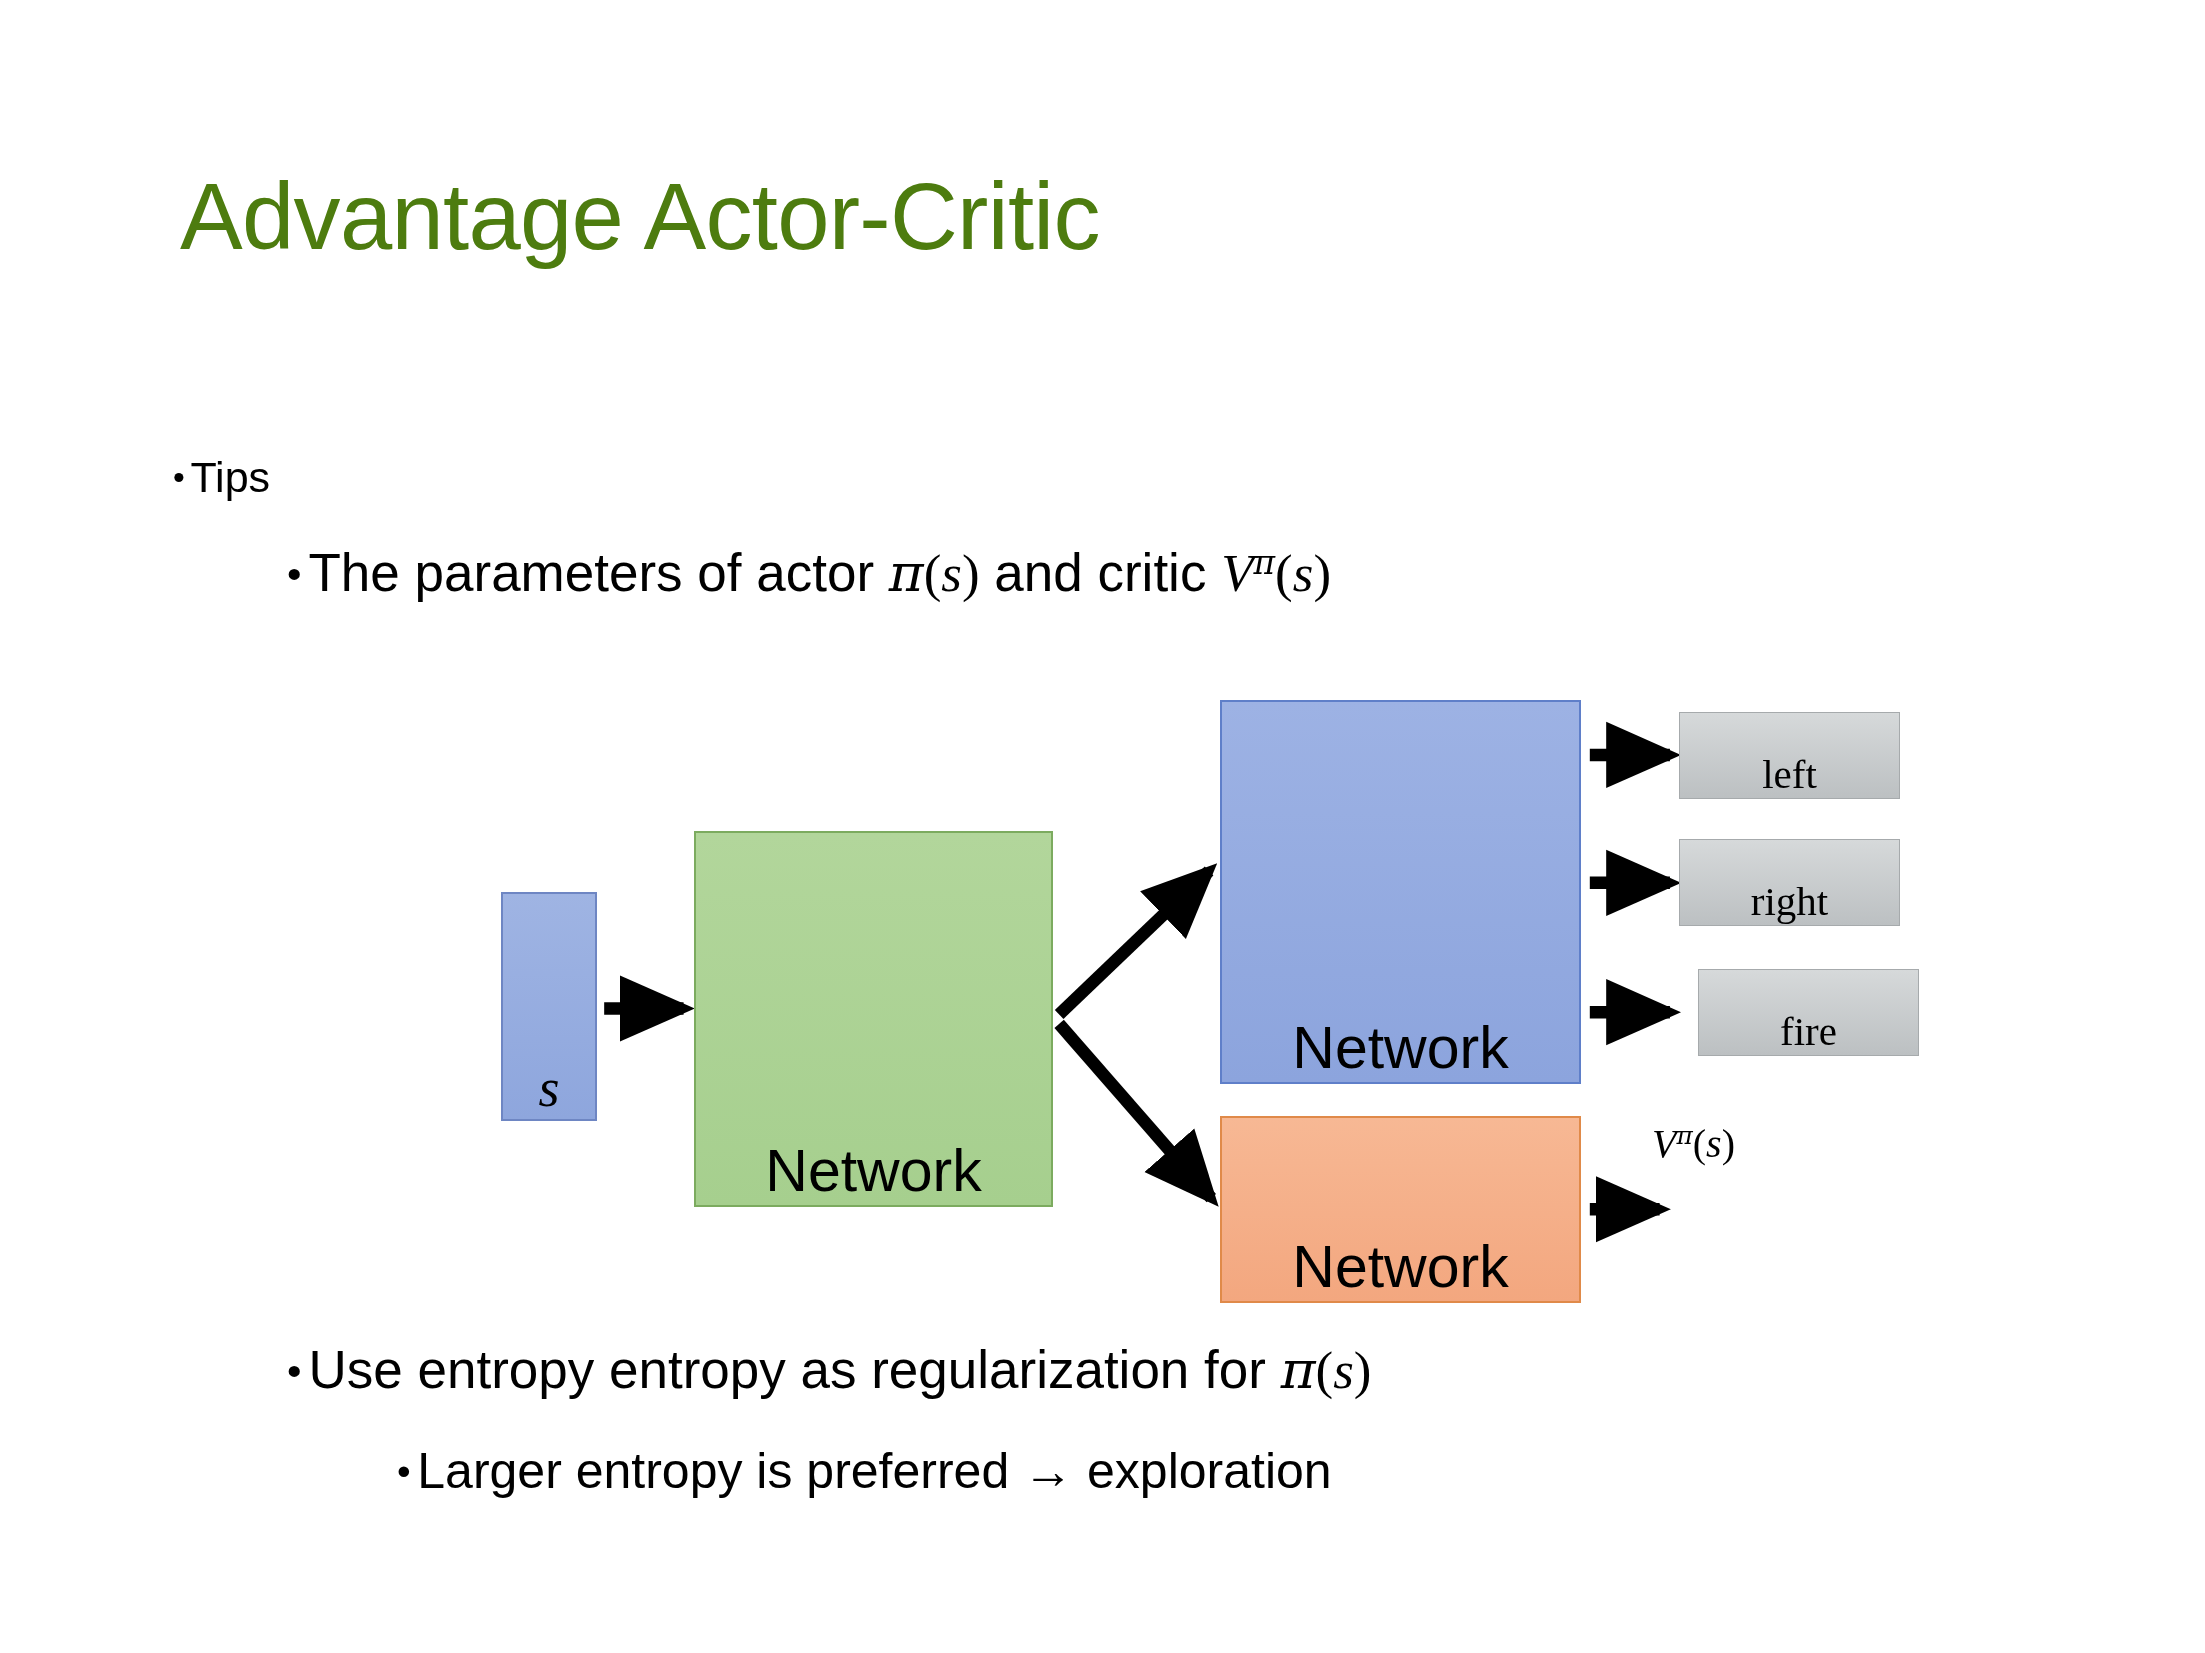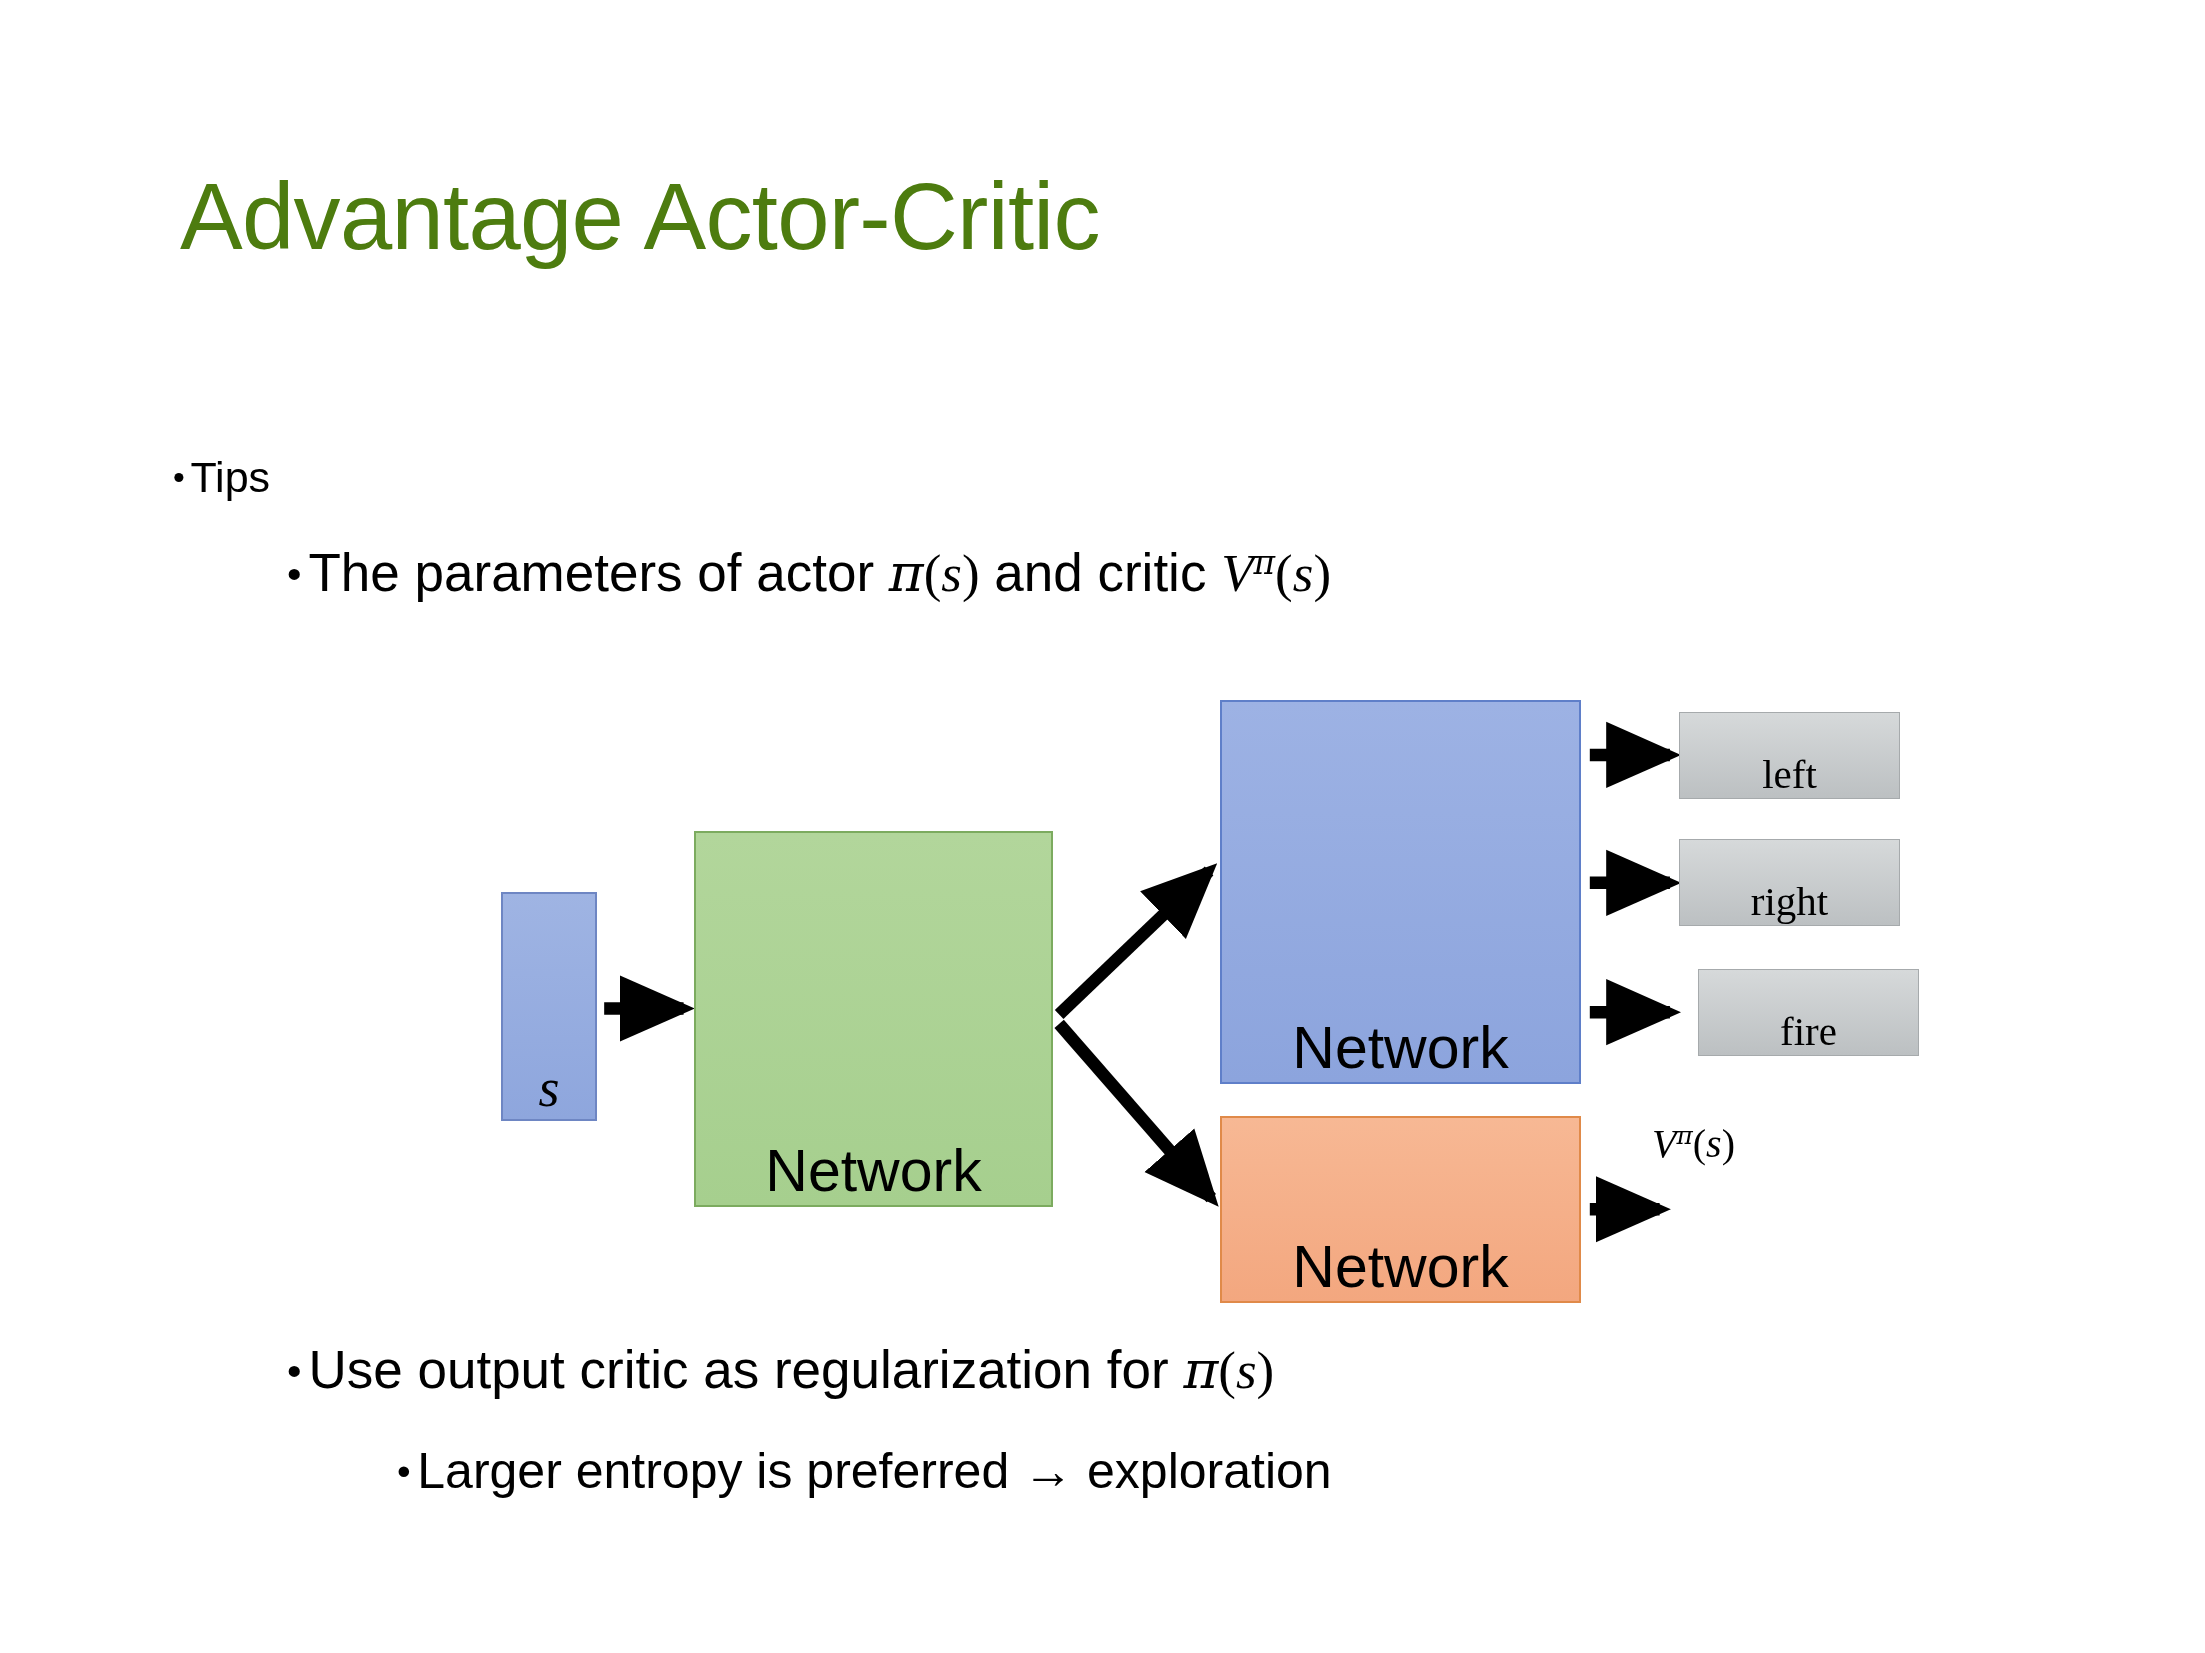--- a/index.html
+++ b/index.html
@@ -213,19 +213,19 @@
 </div>
 <div class="box box-out out-fire">
   <span>fire</span>
 </div>
 
 <div class="vpi-label">
   <span class="mi">V</span><span class="msup">π</span><span class="mpar">(</span><span class="mi">s</span><span class="mpar">)</span>
 </div>
 
 <div class="bullet-l2" style="left:287px; top:1339px; white-space:nowrap;">
-  <span class="dot">•</span><span>Use output critic as regularization for </span><span class="mgreek">π</span><span class="mpar">(</span><span class="mi">s</span><span class="mpar">)</span>
+  <span class="dot">•</span><span>Use entropy entropy as regularization for </span><span class="mgreek">π</span><span class="mpar">(</span><span class="mi">s</span><span class="mpar">)</span>
 </div>
 
 <div class="bullet-l3" style="left:397px; top:1442px;">
   <span class="dot">•</span><span>Larger entropy is preferred → exploration</span>
 </div>
 
 
 </body></html>

